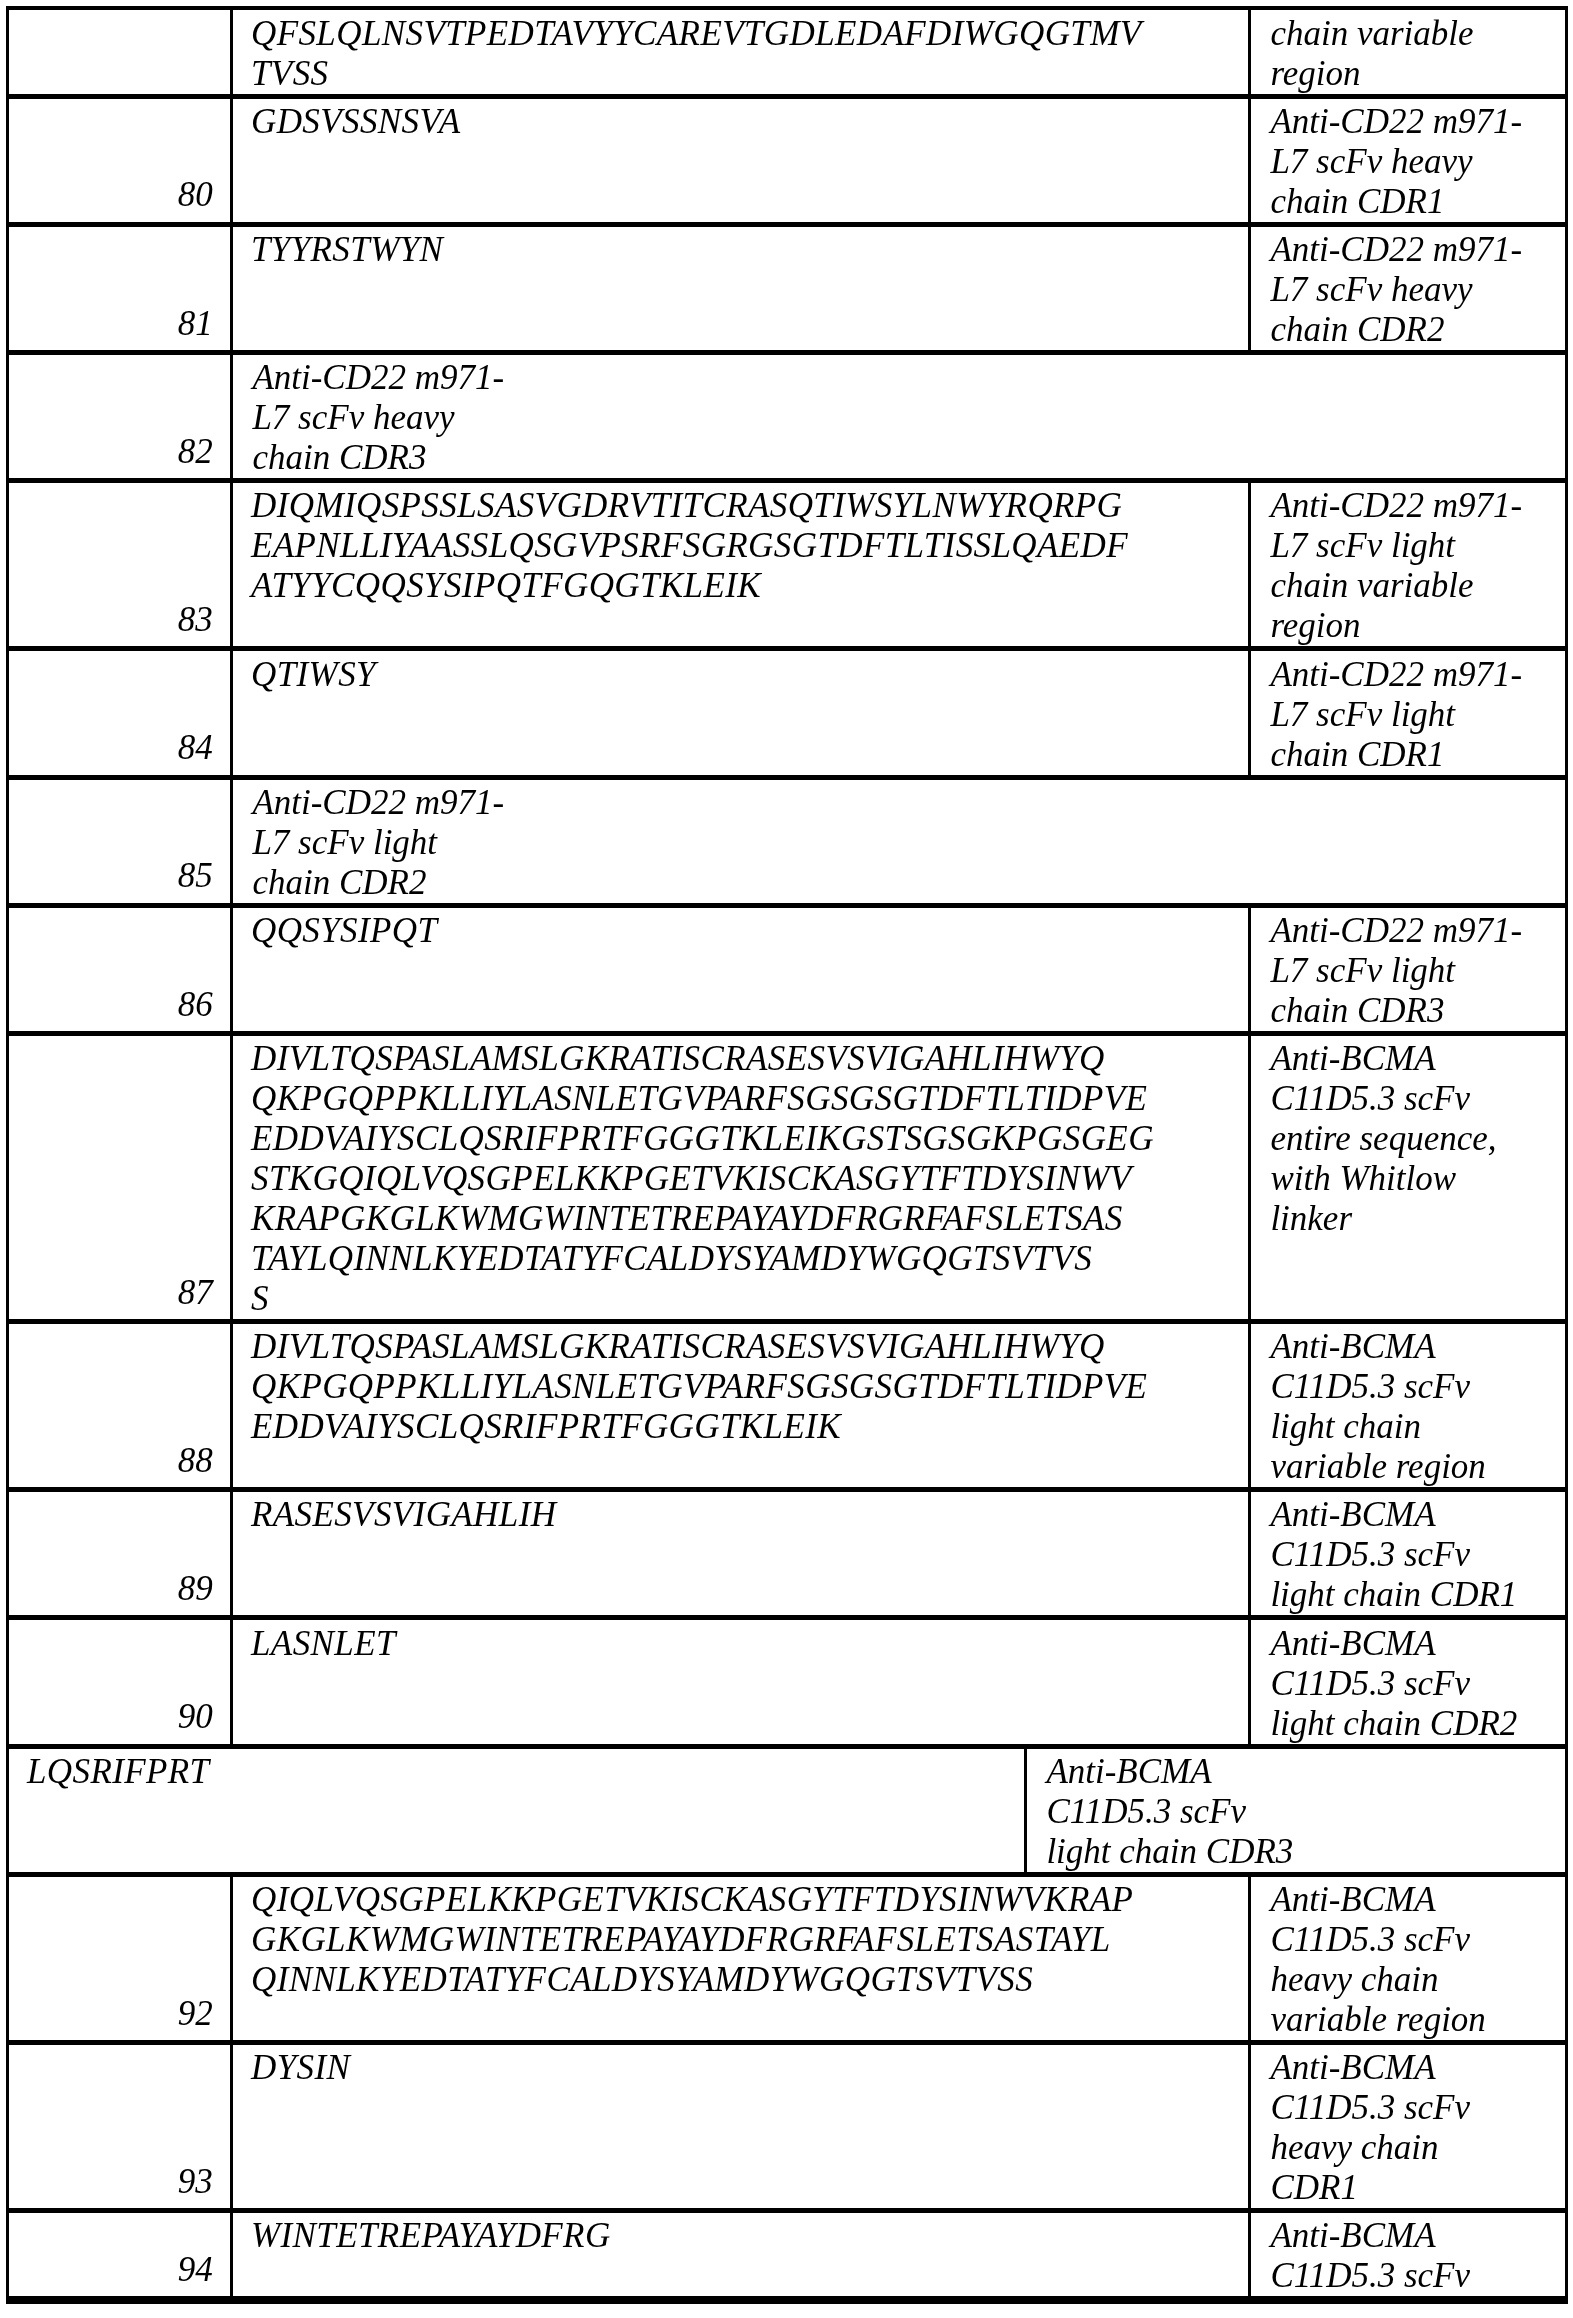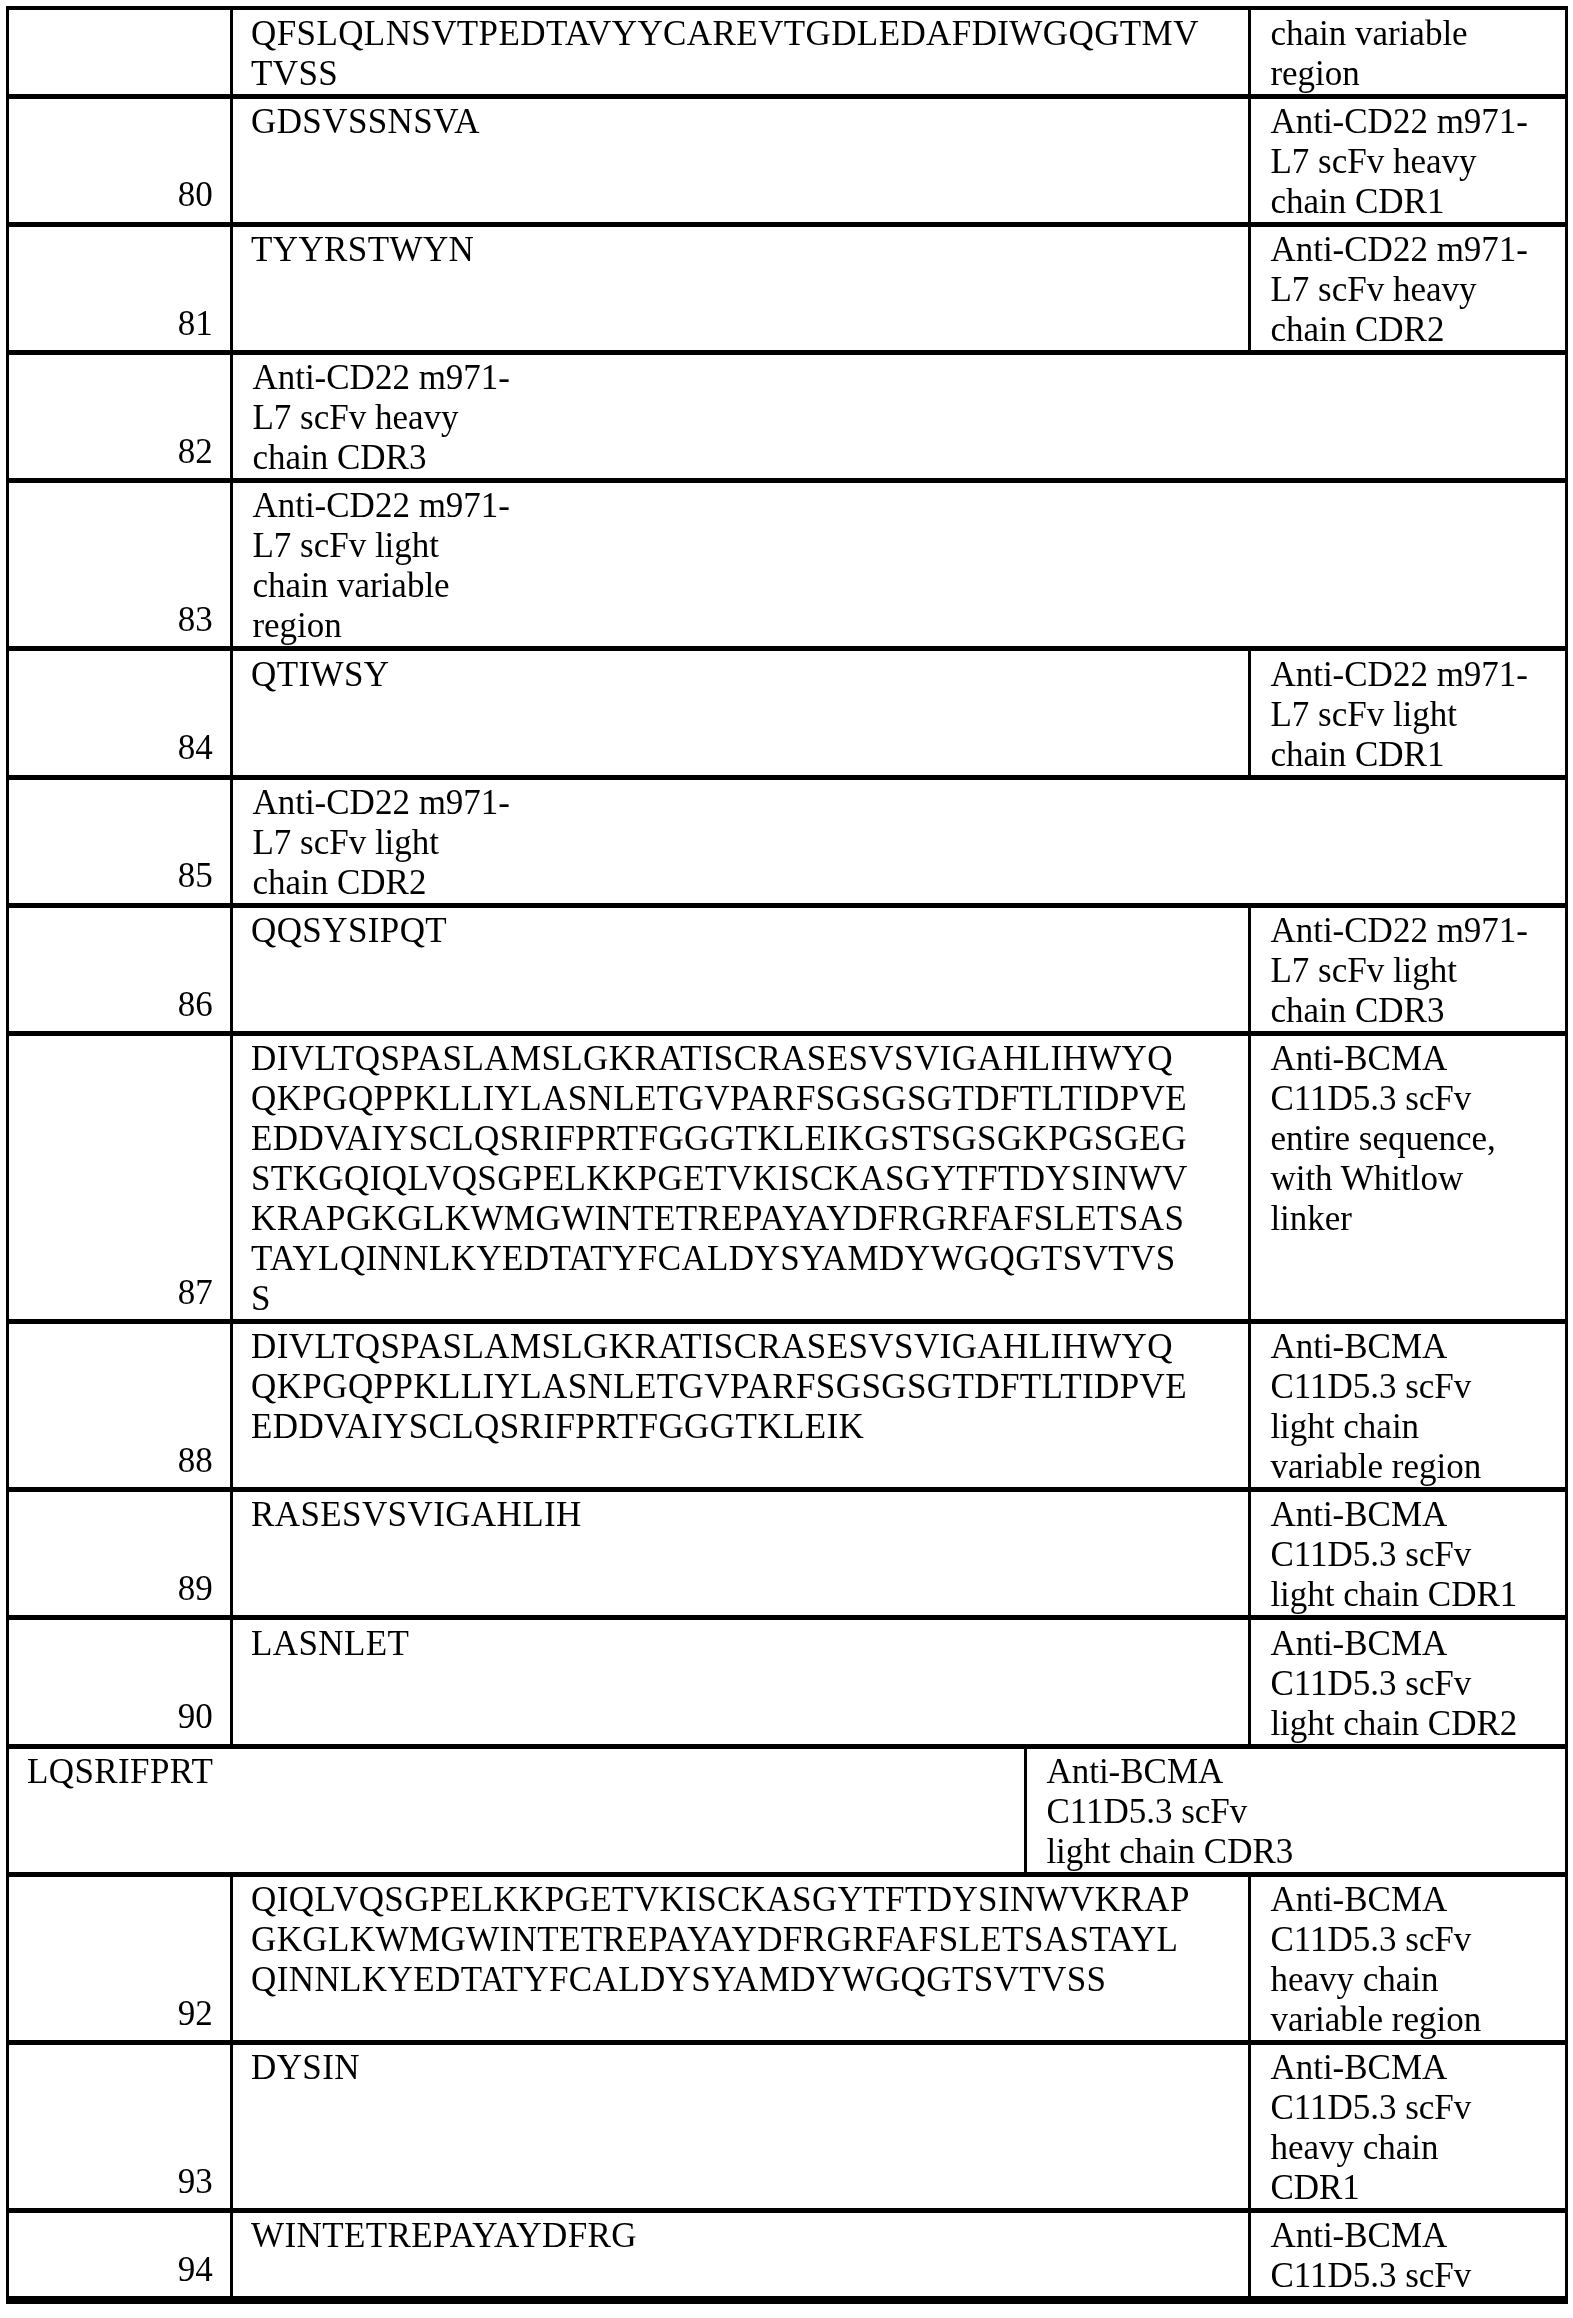--- a/index.html
+++ b/index.html
@@ -30,20 +30,21 @@
   .row {
     display: flex;
     align-items: stretch;
     border-bottom: 5.6px solid #000;
   }
   .row:last-child { border-bottom: none; }
   .cell {
     box-sizing: border-box;
     font-size: 35px;
     line-height: 40px;
+    font-style: italic;
   }
   .cell.num {
     width: 224px;
     flex: 0 0 224px;
     border-right: 3.2px solid #000;
     display: flex;
     align-items: flex-end;
     justify-content: flex-end;
     padding: 3.2px 17.6px 6.4px 0;
     text-align: right;
@@ -96,20 +97,23 @@
 
     <div class="row">
       <div class="cell num">82</div>
       <div class="cell desc">Anti-CD22 m971-
 L7 scFv heavy
 chain CDR3</div>
     </div>
 
     <div class="row">
       <div class="cell num">83</div>
+      <div class="cell seq">DIQMIQSPSSLSASVGDRVTITCRASQTIWSYLNWYRQRPG
+EAPNLLIYAASSLQSGVPSRFSGRGSGTDFTLTISSLQAEDF
+ATYYCQQSYSIPQTFGQGTKLEIK</div>
       <div class="cell desc">Anti-CD22 m971-
 L7 scFv light
 chain variable
 region</div>
     </div>
 
     <div class="row">
       <div class="cell num">84</div>
       <div class="cell seq">QTIWSY</div>
       <div class="cell desc">Anti-CD22 m971-

